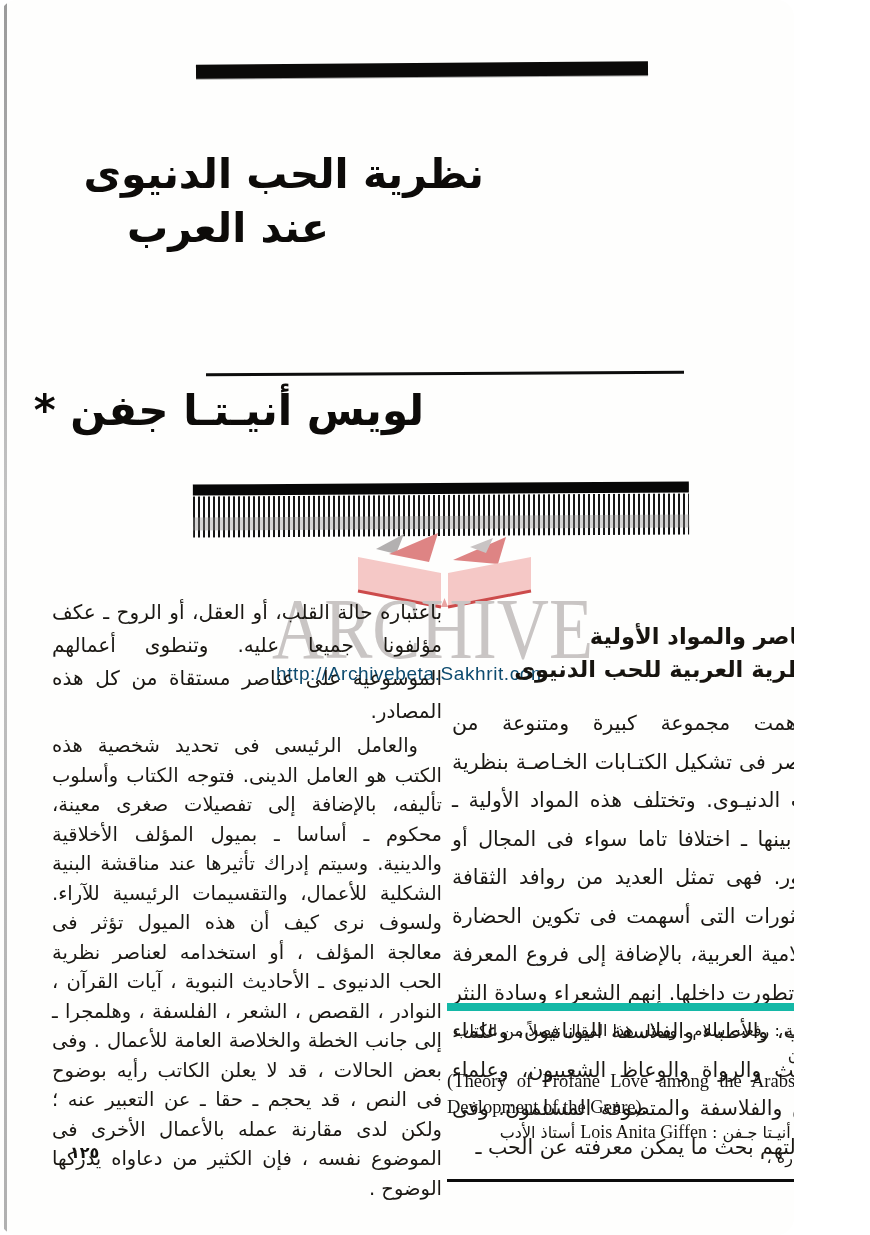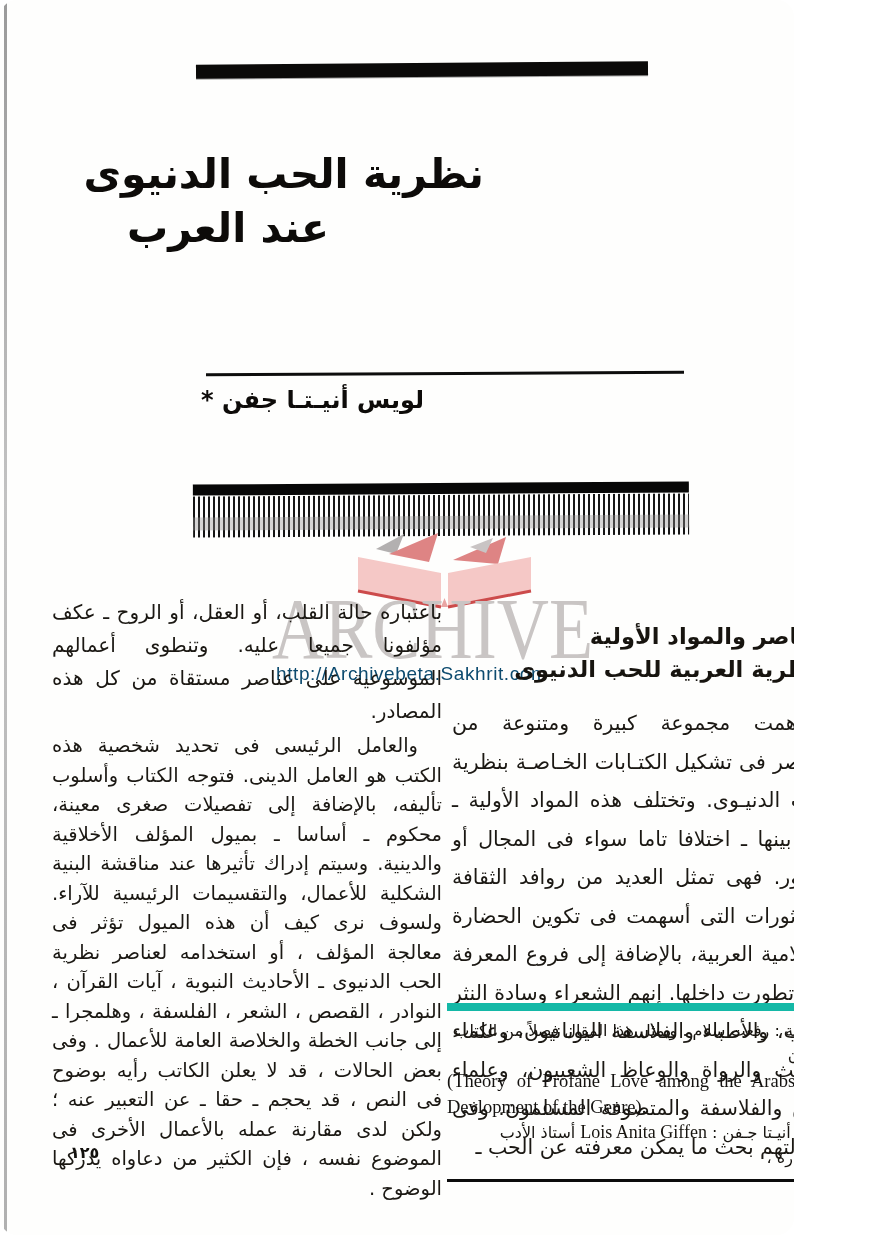--- a/index.html
+++ b/index.html
@@ -28,21 +28,21 @@
     color:#0d0b09; white-space:nowrap; direction:rtl; letter-spacing:0; }
   .title-1 { right:310px; top:150px; }
   .title-2 { right:465px; top:204px; }
 
   .author-rule {
     position:absolute; left:206px; top:372px; width:478px; height:3px;
     background:#0d0d0d; transform:rotate(-0.3deg);
   }
   .author {
     position:absolute; right:370px; top:386px; direction:rtl;
-    font-weight:bold; font-size:24px; white-space:nowrap; color:#0d0b09;
+    font-weight:bold; font-size:42px; white-space:nowrap; color:#0d0b09;
   }
 
   
   .comb { position:absolute; left:193px; top:483px; width:496px; transform:rotate(-0.35deg); }
   .comb-top { height:11px; background:#070707; }
   .comb-teeth {
     height:41px; margin-top:1px; position:relative;
     background:repeating-linear-gradient(90deg,#141414 0 2px,#fcfcfc 2px 5px);
   }
   .comb-teeth::after {

